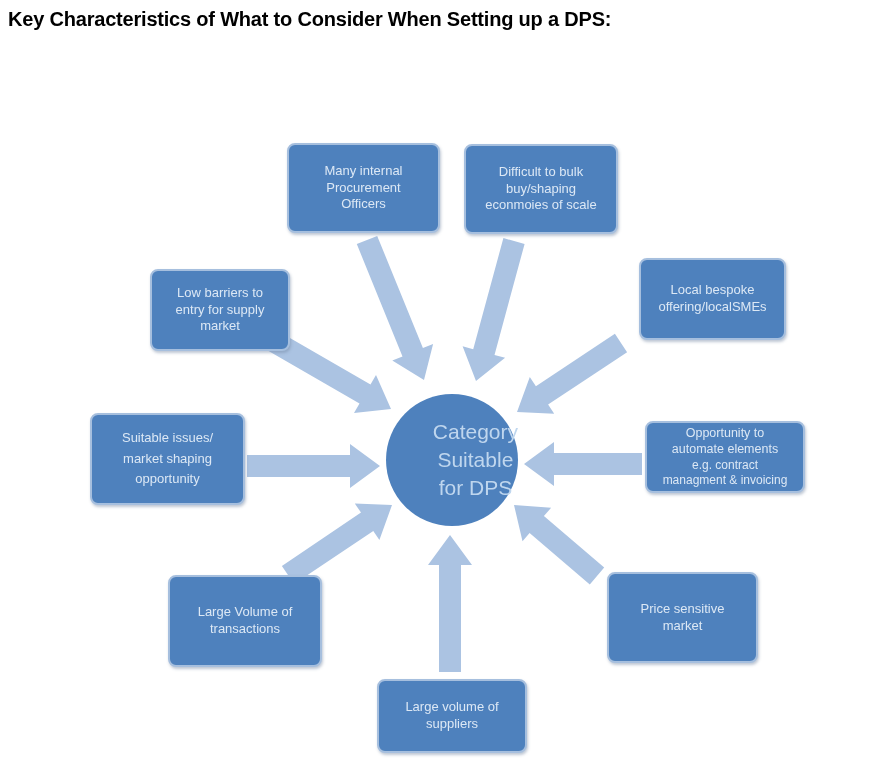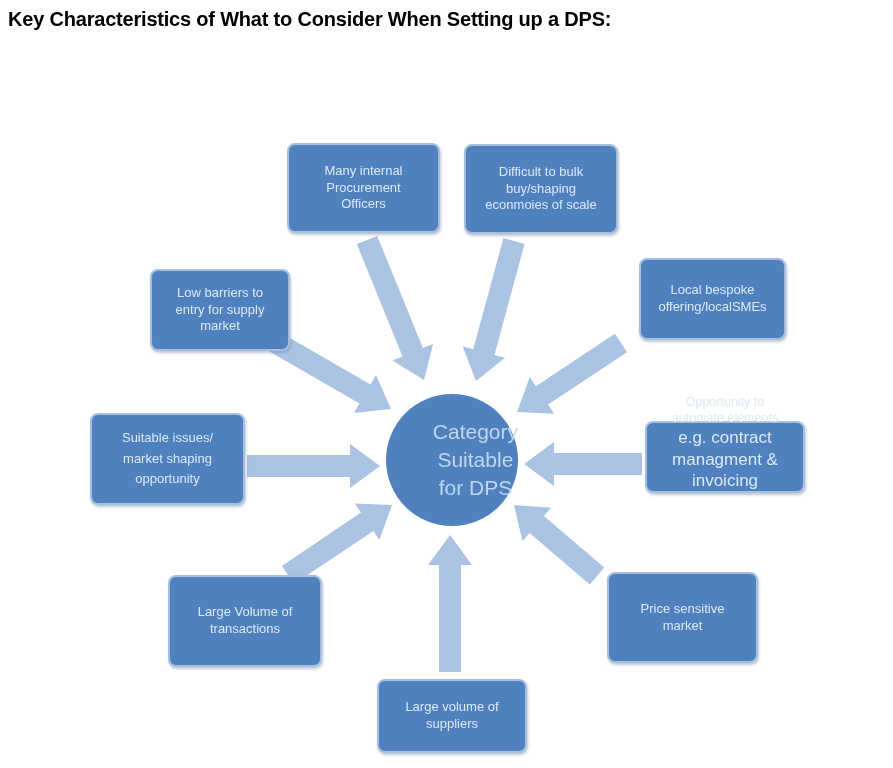--- a/index.html
+++ b/index.html
@@ -18,27 +18,27 @@
     position:absolute;box-sizing:border-box;
     background:var(--box,#4e81bd);
     border:2px solid var(--boxBorder,#a6bfde);
     border-radius:8px;
     color:var(--boxText,#dce8f5);
     display:flex;flex-direction:column;align-items:center;justify-content:center;
     text-align:center;font-size:13px;line-height:1.3;
     box-shadow:1px 2px 3px rgba(110,130,160,.45);
   }
   .node .lbl,.node .sub,.circle .lbl{white-space:pre-line;}
-  .node .sub{font-size:17px;line-height:1.25;margin-top:1px;}
+  .node .sub{font-size:12px;line-height:1.25;margin-top:1px;}
   .n1{left:287px;top:143px;width:153px;height:90px;}
   .n2{left:464px;top:144px;width:154px;height:90px;}
   .n3{left:150px;top:253px;width:140px;height:82px;margin-top:16px;}
   .n4{left:603px;top:258px;width:147px;height:82px;margin-left:36px;}
   .n5{left:90px; top:413px;width:155px;height:92px;line-height:1.6;}
-  .n6{left:645px;top:421px;width:160px;height:72px;font-size:12.5px;line-height:1.25;justify-content:flex-end;}
+  .n6{left:645px;top:421px;width:160px;height:72px;font-size:12.5px;line-height:1.25;}
   .n7{left:168px;top:575px;width:154px;height:92px;}
   .n8{left:607px;top:572px;width:151px;height:91px;}
   .n9{left:377px;top:679px;width:150px;height:74px;}
   .circle{
     position:absolute;left:386px;top:394px;width:132px;height:132px;
     border-radius:50%;
     background:var(--box,#4e81bd);
     color:var(--circleText,#bfd6ee);
     display:flex;align-items:center;justify-content:flex-end;
     text-align:center;font-size:21px;line-height:1.32;font-weight:normal;

